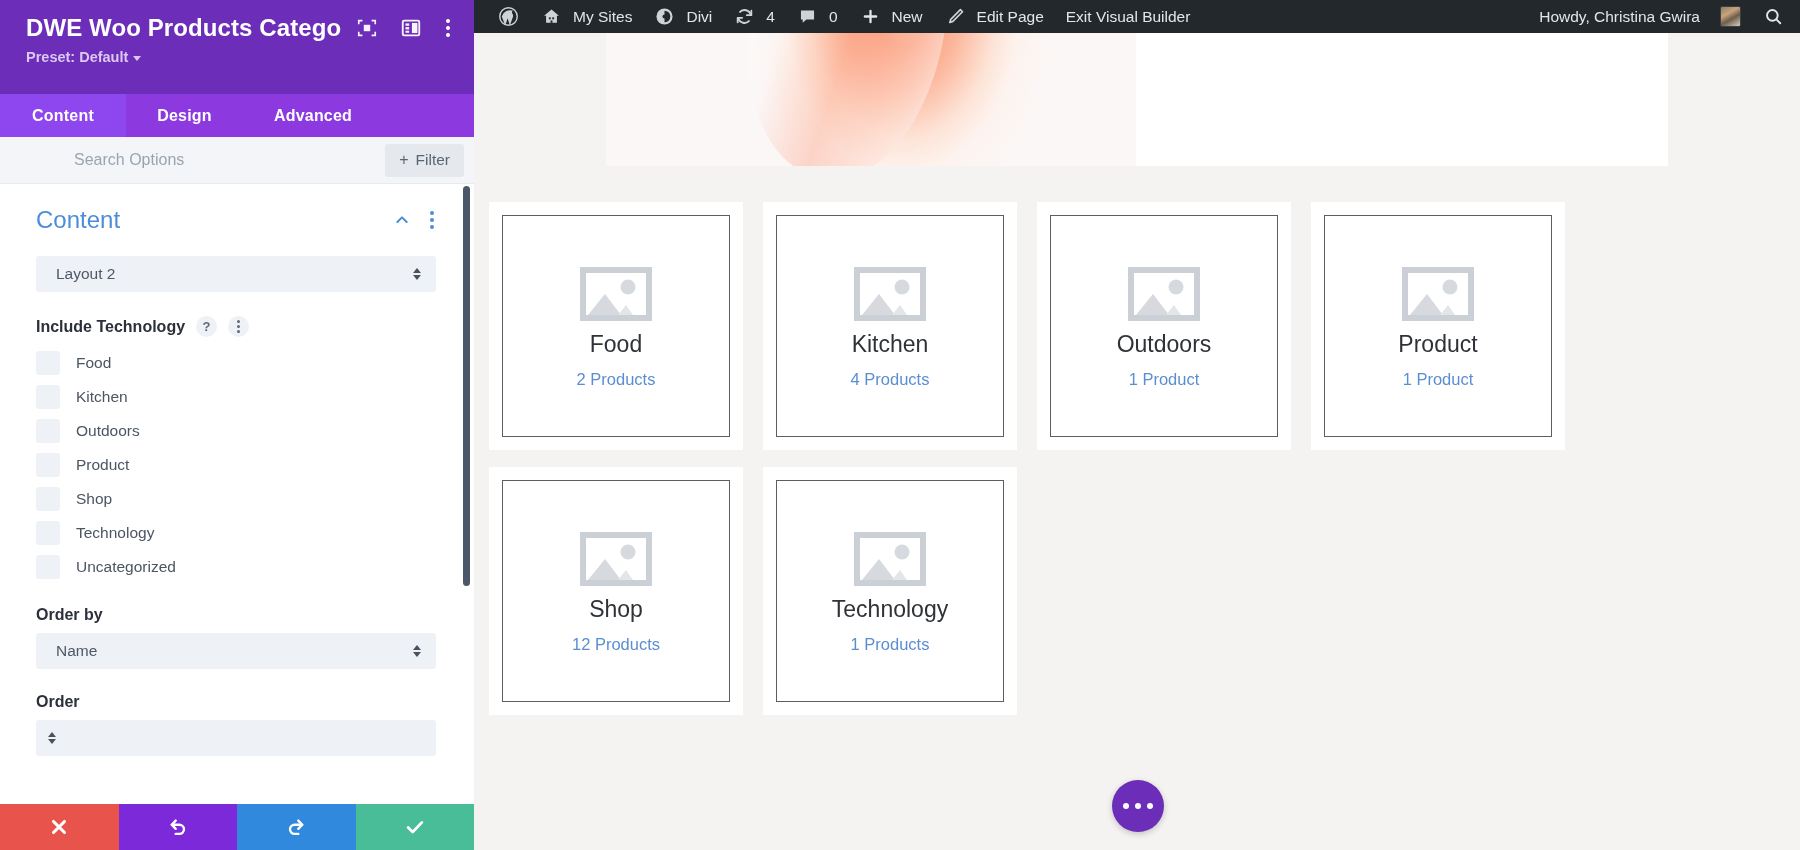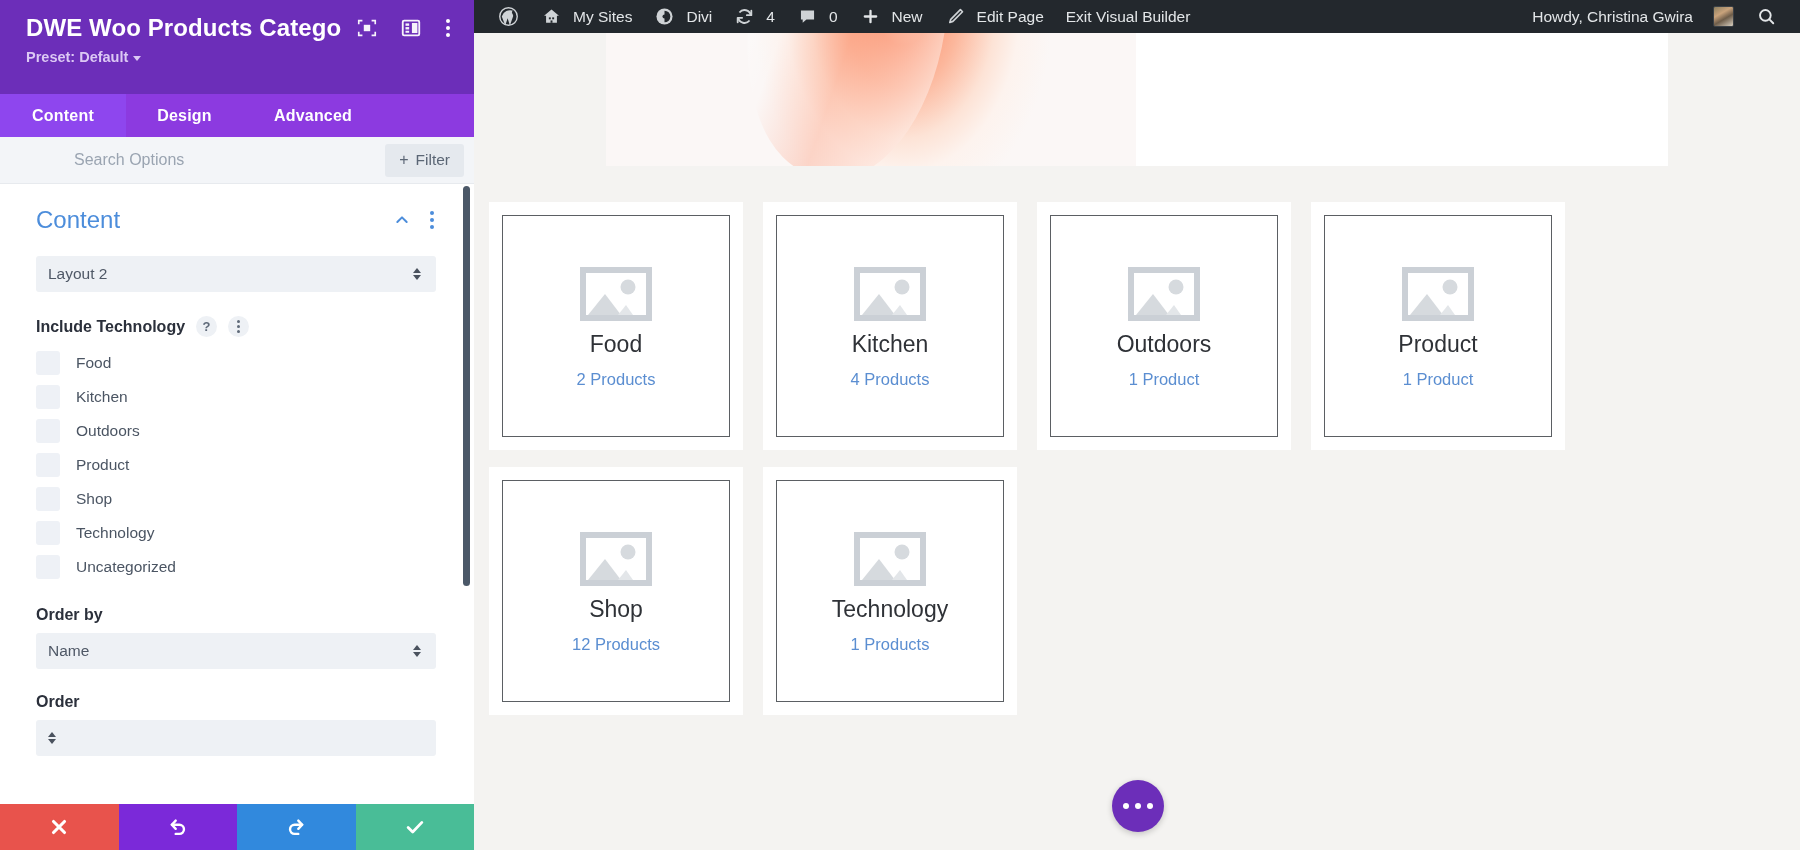--- a/index.html
+++ b/index.html
@@ -104,21 +104,21 @@
     gap: 2px; cursor: pointer;
   }
   .kebab-pill i { width: 3px; height: 3px; border-radius: 50%; background: #5f6a79; }
 
   .select-box {
     height: 36px; background: #eef1f5; border-radius: 3px;
     display: flex; align-items: center; padding: 0 12px;
     font-size: 15.5px; color: #4f5866; cursor: pointer;
     position: relative; margin-bottom: 24px;
   }
-  .select-box span.val { flex: 1; }
+  .select-box span.val { flex: 1; margin-left: 8px; }
   .updown { display: flex; flex-direction: column; gap: 2px; margin-right: 3px; }
   .updown .u { width:0;height:0;border-left:4px solid transparent;border-right:4px solid transparent;border-bottom:5px solid #4a525e; }
   .updown .d { width:0;height:0;border-left:4px solid transparent;border-right:4px solid transparent;border-top:5px solid #4a525e; }
 
   .cat-list { margin-top: 6px; margin-bottom: 22px; }
   .cat-row {
     display: flex; align-items: center; gap: 16px;
     height: 34px; cursor: pointer;
   }
   .cat-box {
@@ -152,21 +152,21 @@
   .adminbar {
     height: 33px; background: #23282d; display: flex; align-items: center;
     color: #e3e6e8; font-size: 15.5px; white-space: nowrap;
   }
   .ab-left { display: flex; align-items: center; padding-left: 13px; gap: 0; }
   .ab-item {
     display: flex; align-items: center; gap: 11px;
     padding: 0 11px; height: 33px; cursor: pointer; color: #e3e6e8;
   }
   .ab-spacer { flex: 1; }
-  .ab-right { display: flex; align-items: center; padding-right: 12px; gap: 0; }
+  .ab-right { display: flex; align-items: center; padding-right: 5px; gap: 0; }
   .avatar {
     width: 21px; height: 21px; border-radius: 2px; margin-left: 9px;
     background: linear-gradient(150deg,#8d7f5f 0%,#c9a37c 35%,#6e5d4a 60%,#d8cfc0 100%);
     border: 1px solid #3a4046; flex: 0 0 21px;
   }
   .wp-ico { width: 21px; height: 21px; display:block; }
 
   .hero-wrap {
     background: #fff; margin: 0 auto; width: 1062px; position: relative;
     height: 133px; overflow: hidden;

